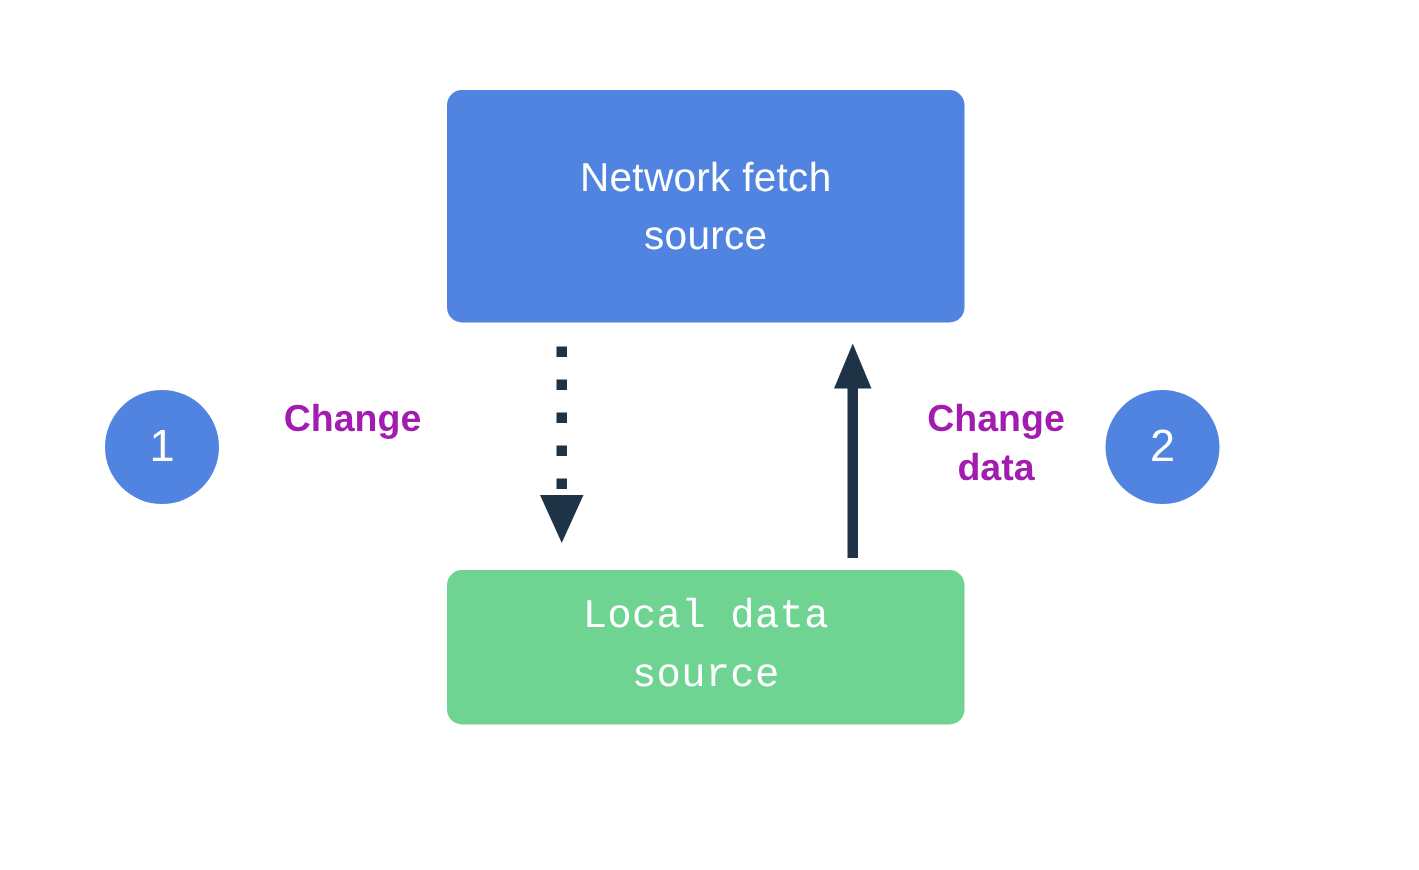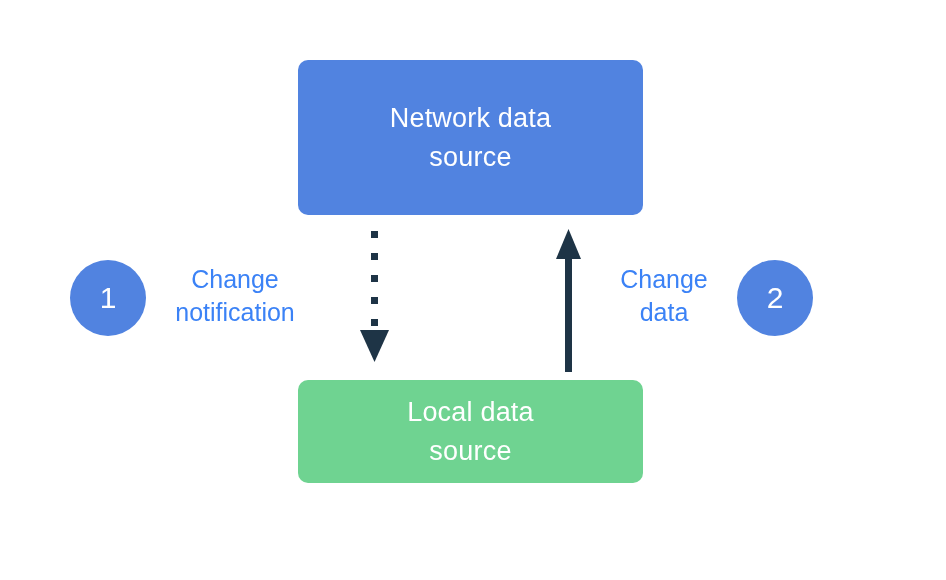--- a/index.html
+++ b/index.html
@@ -39,20 +39,21 @@
     width: 345px;
     height: 155px;
     background: #5183e0;
   }
   #local-node {
     left: 298px;
     top: 380px;
     width: 345px;
     height: 103px;
     background: #6fd391;
+    font-family: Liberation Mono, monospace;
   }
   .node-label {
     display: block;
     max-width: 240px;
   }
   .badge {
     position: absolute;
     width: 76px;
     height: 76px;
     border-radius: 50%;
@@ -68,25 +69,25 @@
   #badge-one {
     left: 70px;
     top: 260px;
   }
   #badge-two {
     left: 737px;
     top: 260px;
   }
   .edge-label {
     position: absolute;
-    color: #3b82f6;
+    color: #a21caf;
     font-size: 25px;
     line-height: 33px;
     text-align: center;
-    font-weight: 400;
+    font-weight: 700;
   }
   #label-change-notification {
     left: 156px;
     top: 263px;
     width: 158px;
   }
   #label-change-fetch {
     left: 597px;
     top: 263px;
     width: 134px;
@@ -99,37 +100,37 @@
     height: 580px;
     pointer-events: none;
   }
 </style>
 </head>
 <body>
 
 <div id="diagram-root">
 
   <div class="node-box" id="network-node">
-    <span class="node-label"><span>Network data</span><br><span>source</span></span>
+    <span class="node-label"><span>Network fetch</span><br><span>source</span></span>
   </div>
 
   <div class="node-box" id="local-node">
     <span class="node-label"><span>Local data</span><br><span>source</span></span>
   </div>
 
   <div class="badge" id="badge-one">
     <span>1</span>
   </div>
 
   <div class="badge" id="badge-two">
     <span>2</span>
   </div>
 
   <div class="edge-label" id="label-change-notification">
-    <span>Change</span><br><span>notification</span>
+    <span>Change</span><br>
   </div>
 
   <div class="edge-label" id="label-change-fetch">
     <span>Change</span><br><span>data</span>
   </div>
 
   <svg class="arrow-layer" viewBox="0 0 946 580" width="946" height="580">
     <g fill="#1e3446">
       <rect x="371" y="231" width="7" height="7"></rect>
       <rect x="371" y="253" width="7" height="7"></rect>

